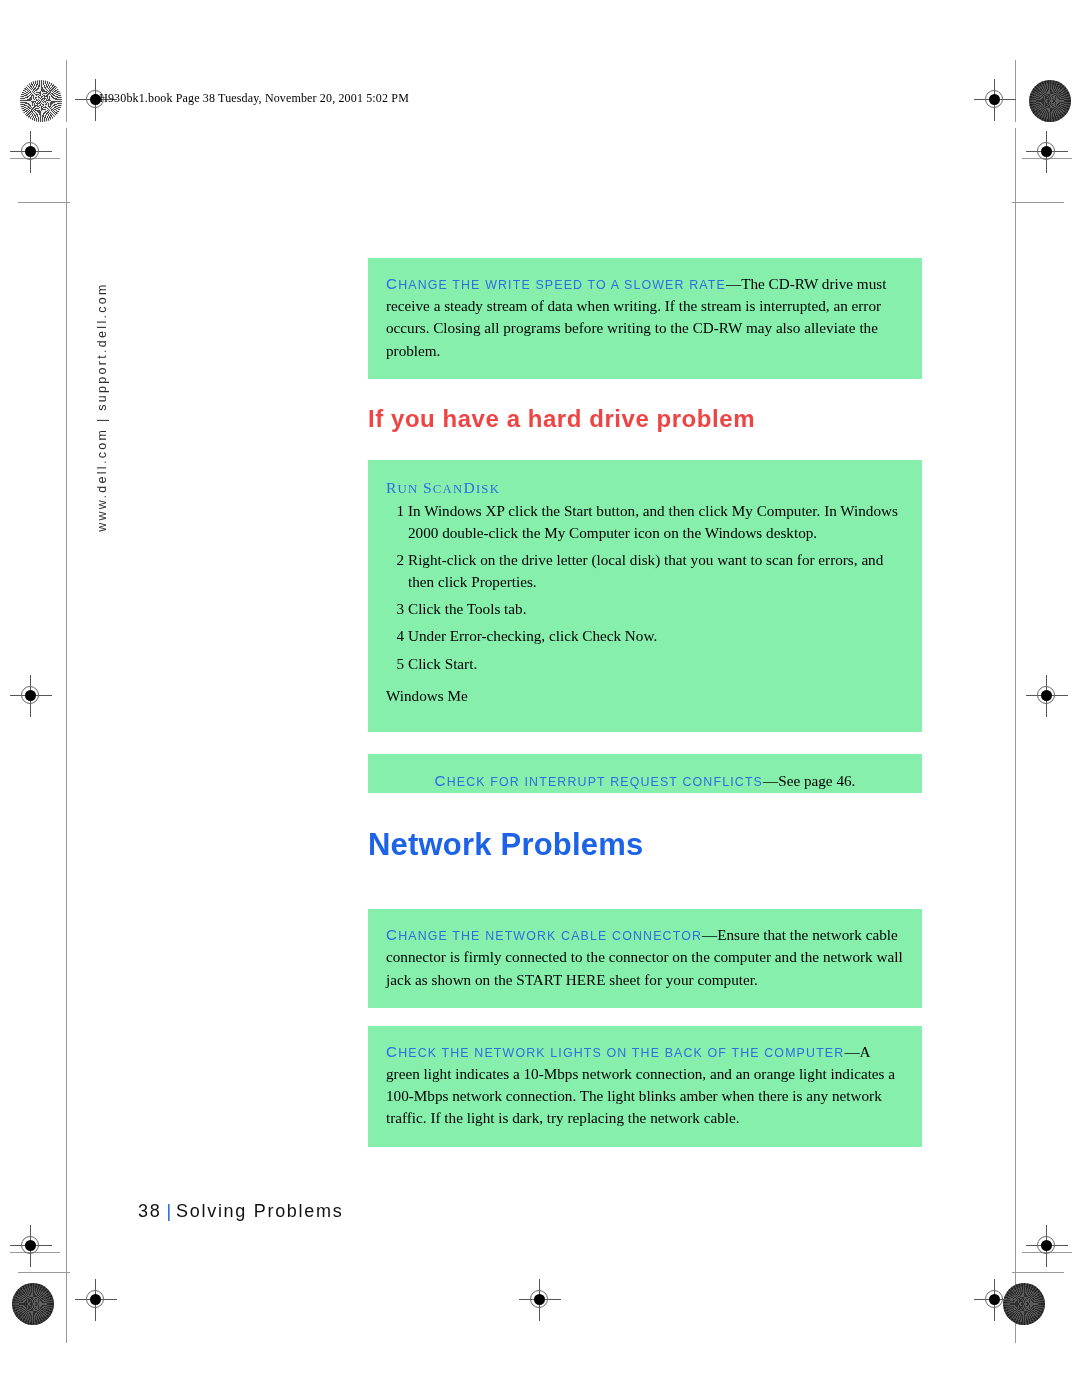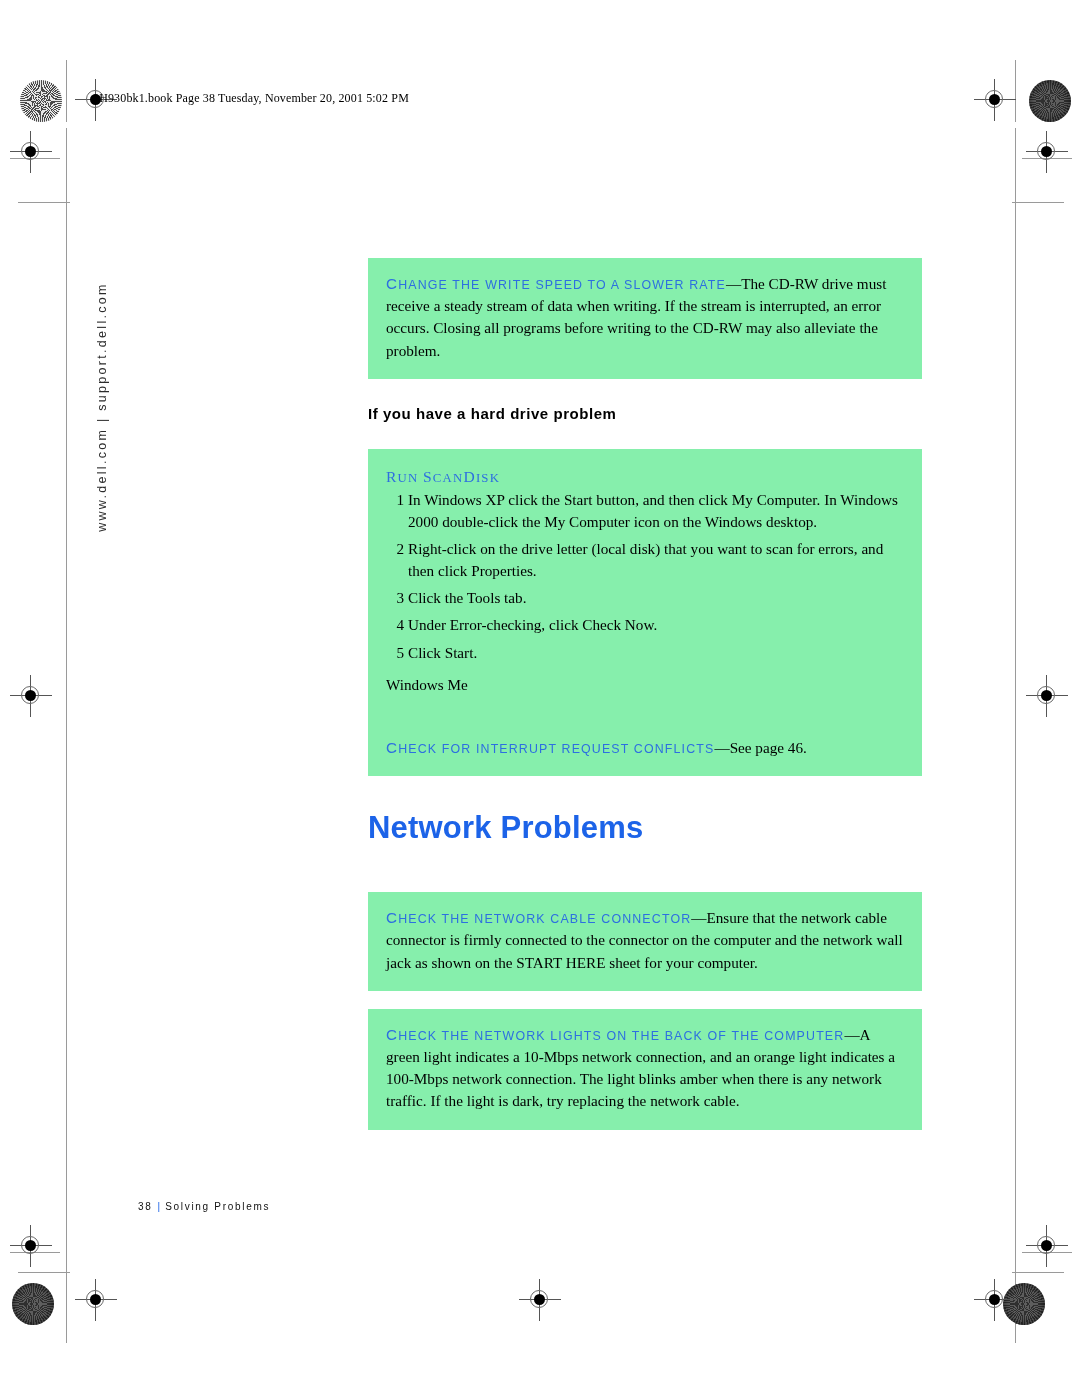--- a/index.html
+++ b/index.html
@@ -136,22 +136,22 @@
     color: #2d6fe0;
     font-family: Liberation Serif, serif;
     font-size: 12.8px;
     letter-spacing: 1.2px;
     margin-bottom: 0;
   }
   .tip-head-only .cap { font-size: 15.6px; }
 
   .sub-head {
     font-family: "Liberation Sans", sans-serif;
-    font-size: 15px;
-    color: #000000;
+    font-size: 24px;
+    color: #ef4444;
     letter-spacing: 0.55px;
     margin: 26px 0 0 0;
   }
 
   .big-head {
     font-family: "Liberation Sans", sans-serif;
     font-size: 31px;
     color: #1c63e8;
     letter-spacing: 0.2px;
     margin: 0;
@@ -178,21 +178,21 @@
     text-align: right;
   }
   .para { margin: 0; }
 
   
   .footer {
     position: absolute;
     left: 138px;
     top: 1201px;
     font-family: "Liberation Sans", sans-serif;
-    font-size: 10px;
+    font-size: 18px;
     letter-spacing: 1.7px;
     color: #111;
     white-space: nowrap;
   }
   .footer .bar {
     color: #1c63e8;
     letter-spacing: 0;
     padding: 0 5px;
   }
 </style>
@@ -306,28 +306,28 @@
       <li><span class="num">1</span><span>In Windows XP click the Start button, and then click My Computer. In Windows 2000 double-click the My Computer icon on the Windows desktop.</span></li>
       <li><span class="num">2</span><span>Right-click on the drive letter (local disk) that you want to scan for errors, and then click Properties.</span></li>
       <li><span class="num">3</span><span>Click the Tools tab.</span></li>
       <li><span class="num">4</span><span>Under Error-checking, click Check Now.</span></li>
       <li><span class="num">5</span><span>Click Start.</span></li>
     </ol>
 
     <p class="os-line">Windows Me</p>
   </div>
 
-  <div class="tipbox" style="padding-top:16px; padding-bottom:17px;">
+  <div class="tipbox" style="margin-top:22px; padding-top:16px; padding-bottom:1px;text-align:center;">
     <span class="tip-term"><span class="cap">C</span><span>HECK FOR INTERRUPT REQUEST CONFLICTS</span></span><span class="tip-dash">—</span><span>See page 46.</span>
   </div>
 
   <h1 class="big-head" style="margin-top:34px;">Network Problems</h1>
 
   <div class="tipbox" style="margin-top:46px;">
-    <span class="tip-term"><span class="cap">C</span><span>HECK THE NETWORK CABLE CONNECTOR</span></span><span class="tip-dash">—</span><span>Ensure that the network cable connector is firmly connected to the connector on the computer and the network wall jack as shown on the START HERE sheet for your computer.</span>
+    <span class="tip-term"><span class="cap">C</span><span>HANGE THE NETWORK CABLE CONNECTOR</span></span><span class="tip-dash">—</span><span>Ensure that the network cable connector is firmly connected to the connector on the computer and the network wall jack as shown on the START HERE sheet for your computer.</span>
   </div>
 
   <div class="tipbox" style="margin-top:18px;">
     <span class="tip-term"><span class="cap">C</span><span>HECK THE NETWORK LIGHTS ON THE BACK OF THE COMPUTER</span></span><span class="tip-dash">—</span><span>A green light indicates a 10-Mbps network connection, and an orange light indicates a 100-Mbps network connection. The light blinks amber when there is any network traffic. If the light is dark, try replacing the network cable.</span>
   </div>
 
 </div>
 
 <div class="footer">
   <span>38</span><span class="bar">|</span><span>Solving Problems</span>

